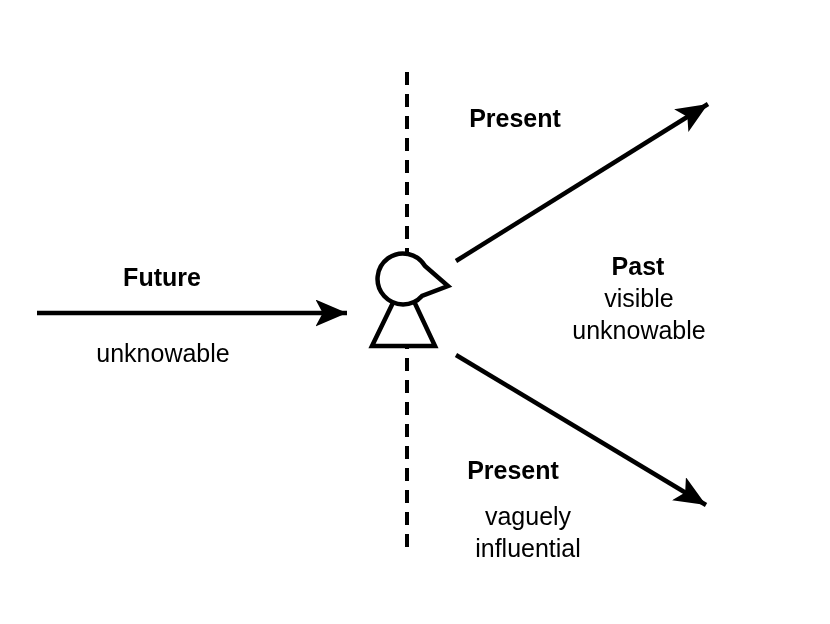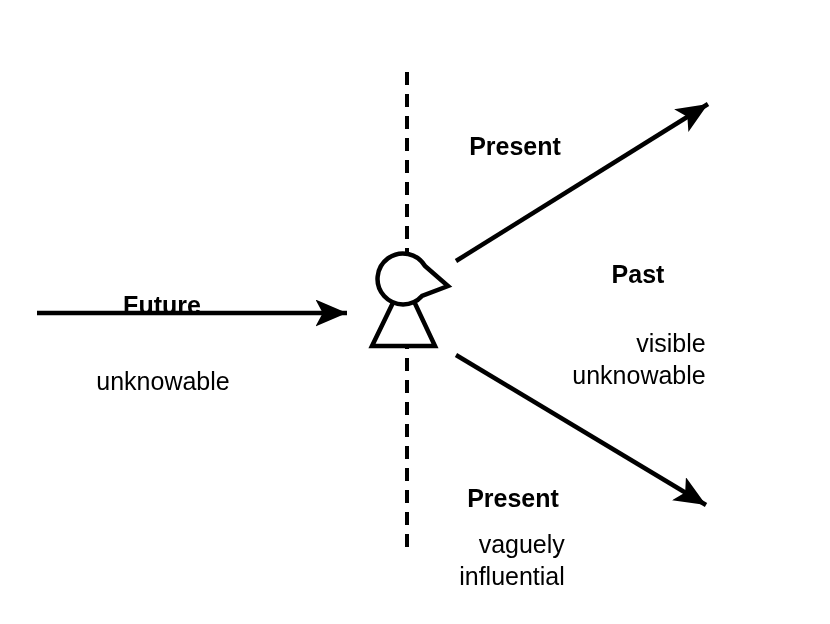--- a/index.html
+++ b/index.html
@@ -20,23 +20,22 @@
     position: absolute;
     left: 0;
     top: 0;
   }
   .lbl {
     position: absolute;
     transform: translate(-50%, -50%);
     font-size: 25px;
     line-height: 28px;
     white-space: nowrap;
-    text-align: right;
+    text-align: center;
     color: #000000;
-    margin-top: 28px;
   }
   .lbl.bold {
     font-weight: 700;
   }
   .lines span {
     display: block;
     line-height: 32px;
   }
 </style>
 </head>
@@ -63,25 +62,25 @@
       <path d="M 404 280 L 372 346 L 435 346 Z" fill="#ffffff" stroke="#000000" stroke-width="4.5" stroke-linejoin="miter"></path>
       <path d="M 422 296 A 25.5 25.5 0 1 1 425 266 L 448 286 Z" fill="#ffffff" stroke="#000000" stroke-width="4.5" stroke-linejoin="miter"></path>
     </g>
   </svg>
 
   <div class="lbl bold" style="left:162px; top:277px">Future</div>
   <div class="lbl" style="left:163px; top:353px">unknowable</div>
 
   <div class="lbl bold" style="left:515px; top:118px">Present</div>
 
-  <div class="lbl bold" style="left:638px; top:246px">Past</div>
-  <div class="lbl lines" style="left:639px; top:331px">
+  <div class="lbl bold" style="left:638px; top:266px">Past</div>
+  <div class="lbl lines" style="left:639px; top:314px">
     <span>visible</span>
     <span>unknowable</span>
   </div>
 
   <div class="lbl bold" style="left:513px; top:470px">Present</div>
-  <div class="lbl lines" style="left:512px; top:532px">
+  <div class="lbl lines" style="left:528px; top:532px">
     <span>vaguely</span>
     <span>influential</span>
   </div>
 
 </div>
 
 </body></html>

